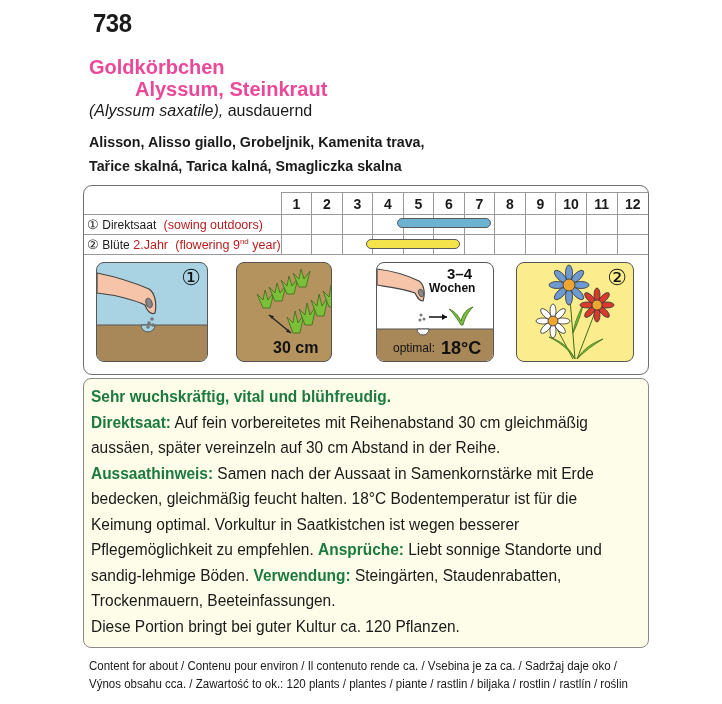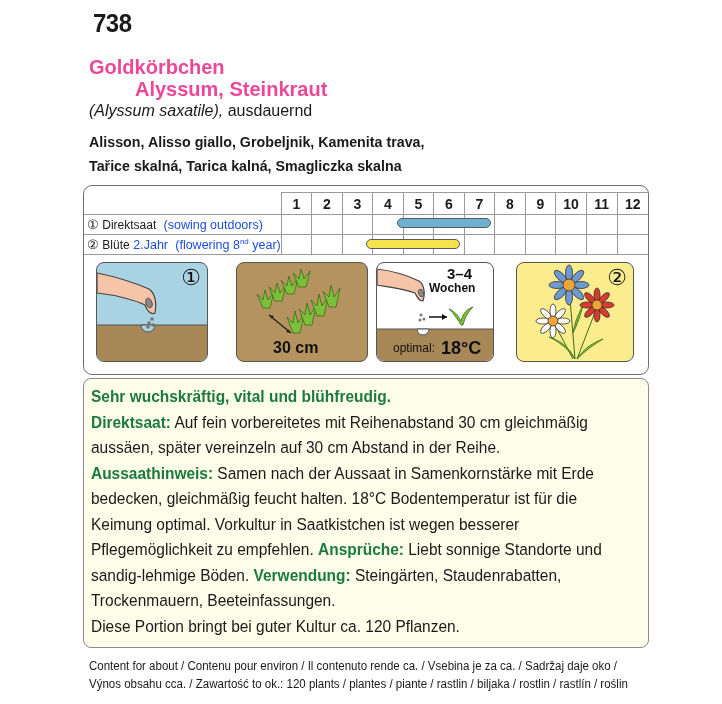--- a/index.html
+++ b/index.html
@@ -18,28 +18,28 @@
 
   .cal-box { left:83px; top:185px; width:566px; height:190px; border:1.5px solid #6e6e6e; border-radius:9px; box-sizing:border-box; background:#fff; }
   table.cal { position:absolute; left:0; top:6px; border-collapse:collapse; }
   table.cal td { border:1px solid #9a9a9a; padding:0; height:20px; box-sizing:border-box; }
   table.cal td.lbl { width:190px; border-left:none; font-size:13px; white-space:nowrap; padding-left:3px; }
   table.cal tr.head td.lbl { border:none; border-bottom:1px solid #9a9a9a; }
   table.cal td.m { width:31.3px; text-align:center; font-size:14px; font-weight:bold; position:relative; }
   table.cal td.m.last { border-right:none; }
   table.cal tr.head td.m { border-top:1px solid #9a9a9a; height:22px; }
   .lbl b { font-weight:normal; font-size:12px;margin-top:21px; }
-  .lbl .sm { font-size:12.5px; color:#1d4ed8; }
+  .lbl .sm { font-size:12.5px; color:#b91c1c; }
   .bar { position:absolute; height:10px; border:1px solid #5a5a5a; border-radius:6px; box-sizing:border-box; top:225px; }
   .bar-sow { background:#6bb3d1; }
   .bar-bloom { background:#f4e34a; }
 
   .icon-box { top:262px; height:100px; border:1.5px solid #555; border-radius:8px; box-sizing:border-box; overflow:hidden; }
   .ib1 { left:96px; width:112px; background:#a9d3e3; }
-  .ib2 { left:236px; width:132px; background:#b4935f; }
+  .ib2 { left:236px; width:96px; background:#b4935f; }
   .ib3 { left:376px; width:118px; background:#fff; }
   .ib4 { left:516px; width:118px; background:#fbec8d; }
   .ib-label { position:absolute; font-weight:bold; color:#111; white-space:nowrap; }
 
   .text-box { left:83px; top:378px; width:566px; height:270px; border:1.5px solid #8a8a8a; border-radius:8px; box-sizing:border-box; background:#fdfde9; padding:5px 0 6px 7px; }
   .text-box p { margin:0; font-size:17.2px; line-height:25.5px; transform:scaleX(0.9); transform-origin:left; width:610px; }
   .green { color:#1c7a3e; font-weight:bold; }
 
   .footer { left:89px; top:657px; font-size:12.5px; line-height:18px; white-space:nowrap; transform:scaleX(0.92); transform-origin:left; color:#1a1a1a; }
 </style>
@@ -80,21 +80,21 @@
           <td class="m"></td>
           <td class="m"></td>
           <td class="m"></td>
           <td class="m"></td>
           <td class="m"></td>
           <td class="m"></td>
           <td class="m"></td>
           <td class="m last"></td>
     </tr>
     <tr>
-      <td class="lbl"><span>②</span> <b>Blüte</b> <span class="sm">2.Jahr</span>&nbsp;&nbsp;<span class="sm"><span>(flowering 8</span><sup style="font-size:8px">nd</sup><span> year)</span></span></td>
+      <td class="lbl"><span>②</span> <b>Blüte</b> <span class="sm">2.Jahr</span>&nbsp;&nbsp;<span class="sm"><span>(flowering 9</span><sup style="font-size:8px">nd</sup><span> year)</span></span></td>
       <td class="m"></td>
           <td class="m"></td>
           <td class="m"></td>
           <td class="m"></td>
           <td class="m"></td>
           <td class="m"></td>
           <td class="m"></td>
           <td class="m"></td>
           <td class="m"></td>
           <td class="m"></td>

